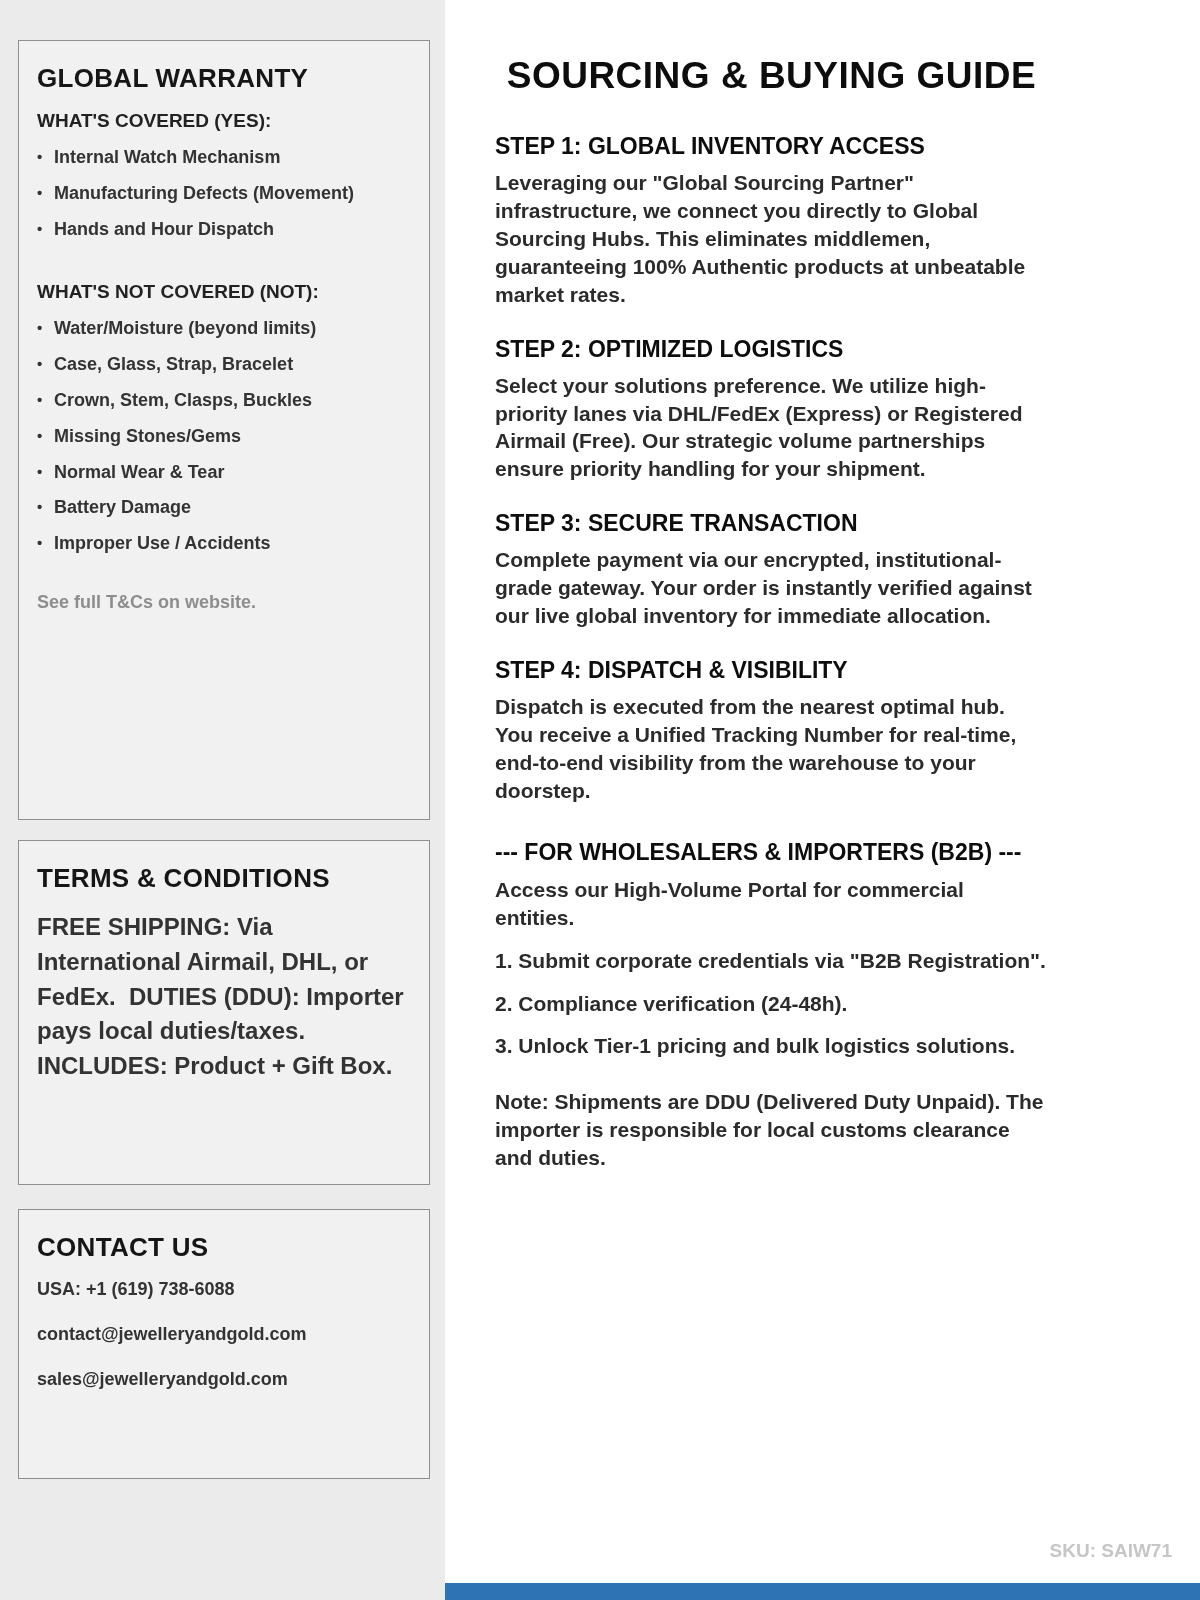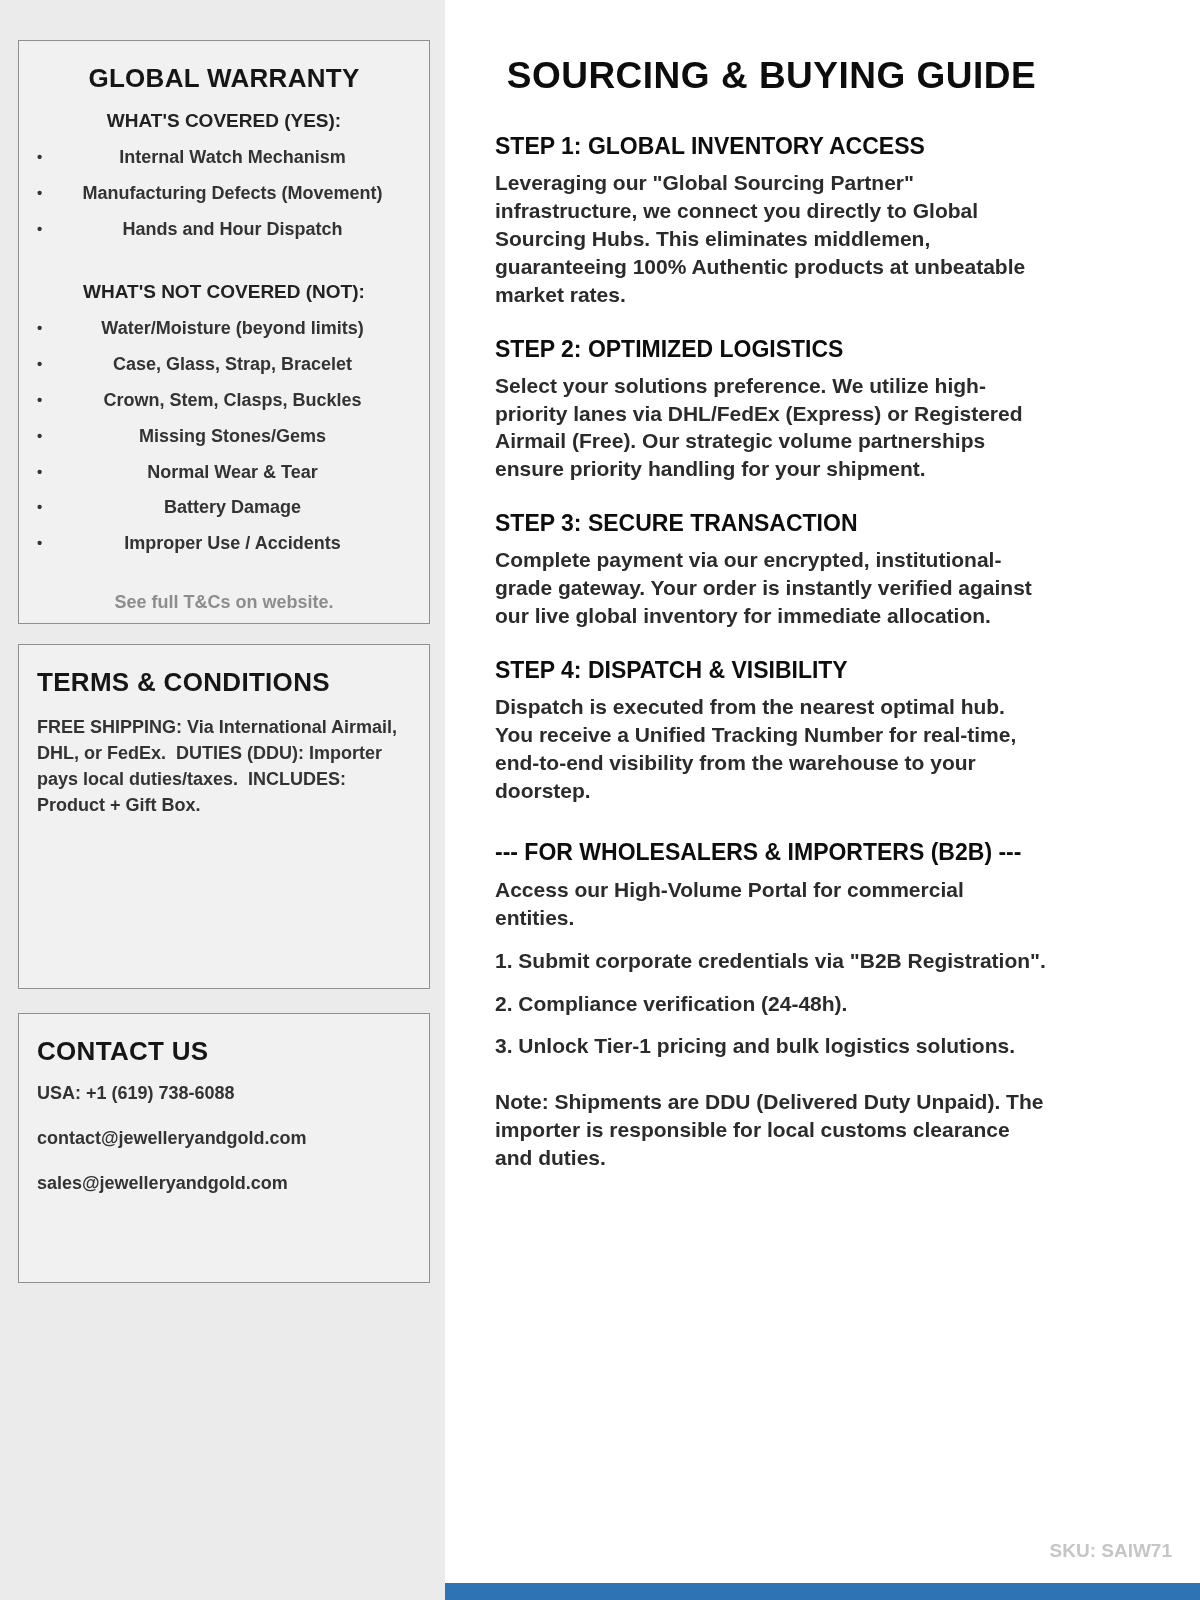--- a/index.html
+++ b/index.html
@@ -19,21 +19,21 @@
     background: #ebebeb;
     box-sizing: border-box;
     padding: 40px 15px 0 18px;
   }
   .box {
     background: #f1f1f1;
     border: 1px solid #8f8f8f;
     box-sizing: border-box;
     padding: 22px 18px;
   }
-  .box-warranty { height: 584px; margin-bottom: 20px; text-align: center; }
+  .box-warranty { height: 780px; margin-bottom: 20px; }
   .box-terms    { height: 345px; margin-bottom: 15px; }
   .box-contact  { height: 270px; margin-top: 24px; }
 
   .box-title {
     font-size: 26px; font-weight: 700; color: #161616;
     margin: 0 0 16px; letter-spacing: 0.3px;
   }
   .sub-heading {
     font-size: 19px; font-weight: 700; color: #222;
     margin: 6px 0 16px;
@@ -51,21 +51,21 @@
     position: absolute; left: 0; top: 1px;
     font-size: 15px; color: #333;
   }
 
   .footnote {
     font-size: 18px; font-weight: 700; color: #8d8d8d;
     margin: 38px 0 0;
   }
 
   .terms-body {
-    font-size: 18px; font-weight: 700; color: #333;
+    font-size: 24px; font-weight: 700; color: #333;
     line-height: 1.45; margin: 0;
     white-space: pre-wrap;
   }
 
   .contact-line {
     font-size: 18px; font-weight: 700; color: #333;
     margin: 0 0 24px;
   }
 
   

